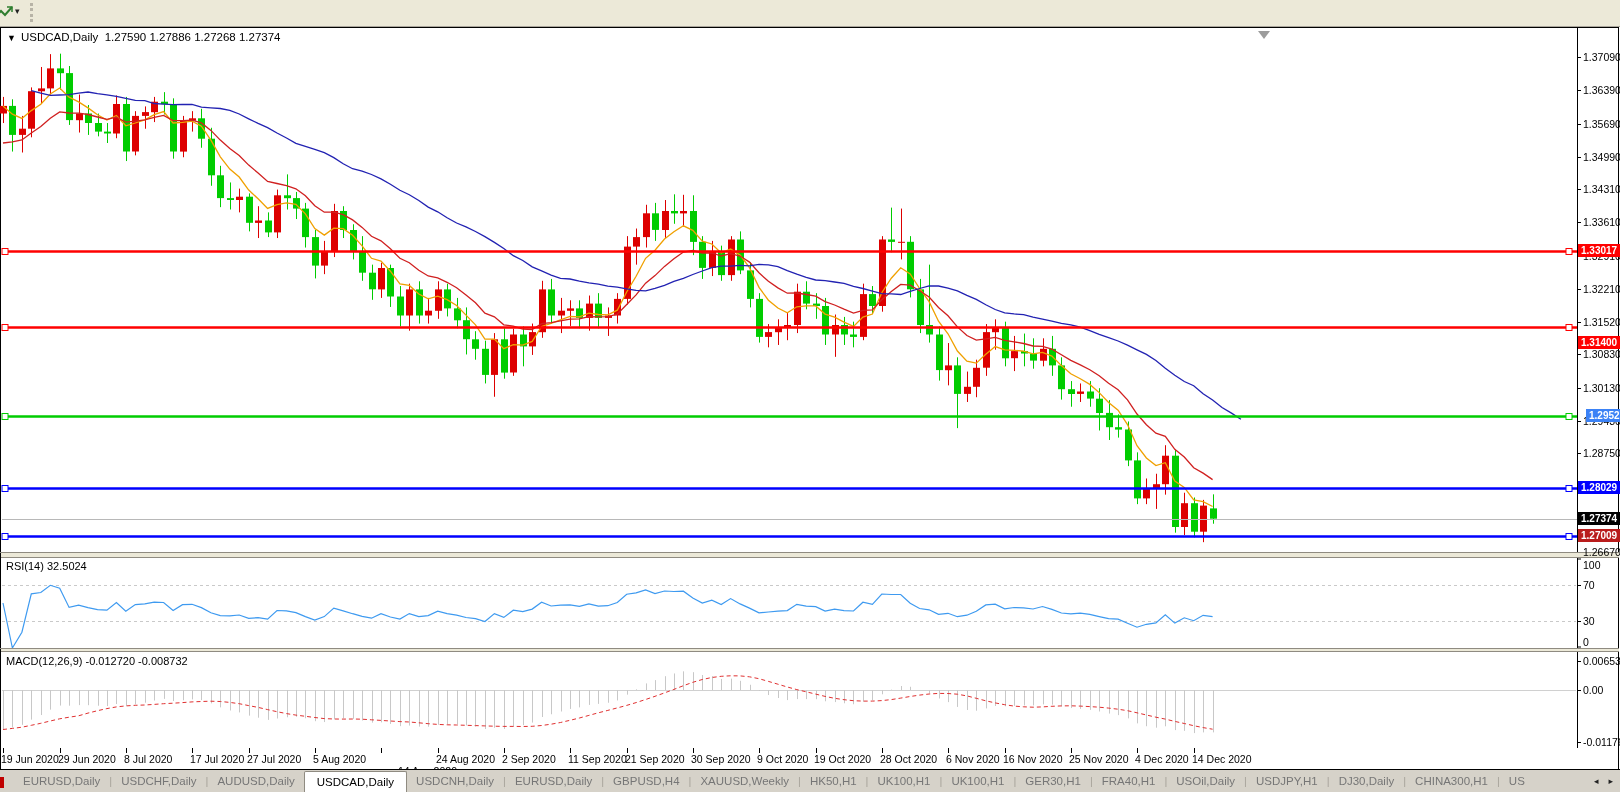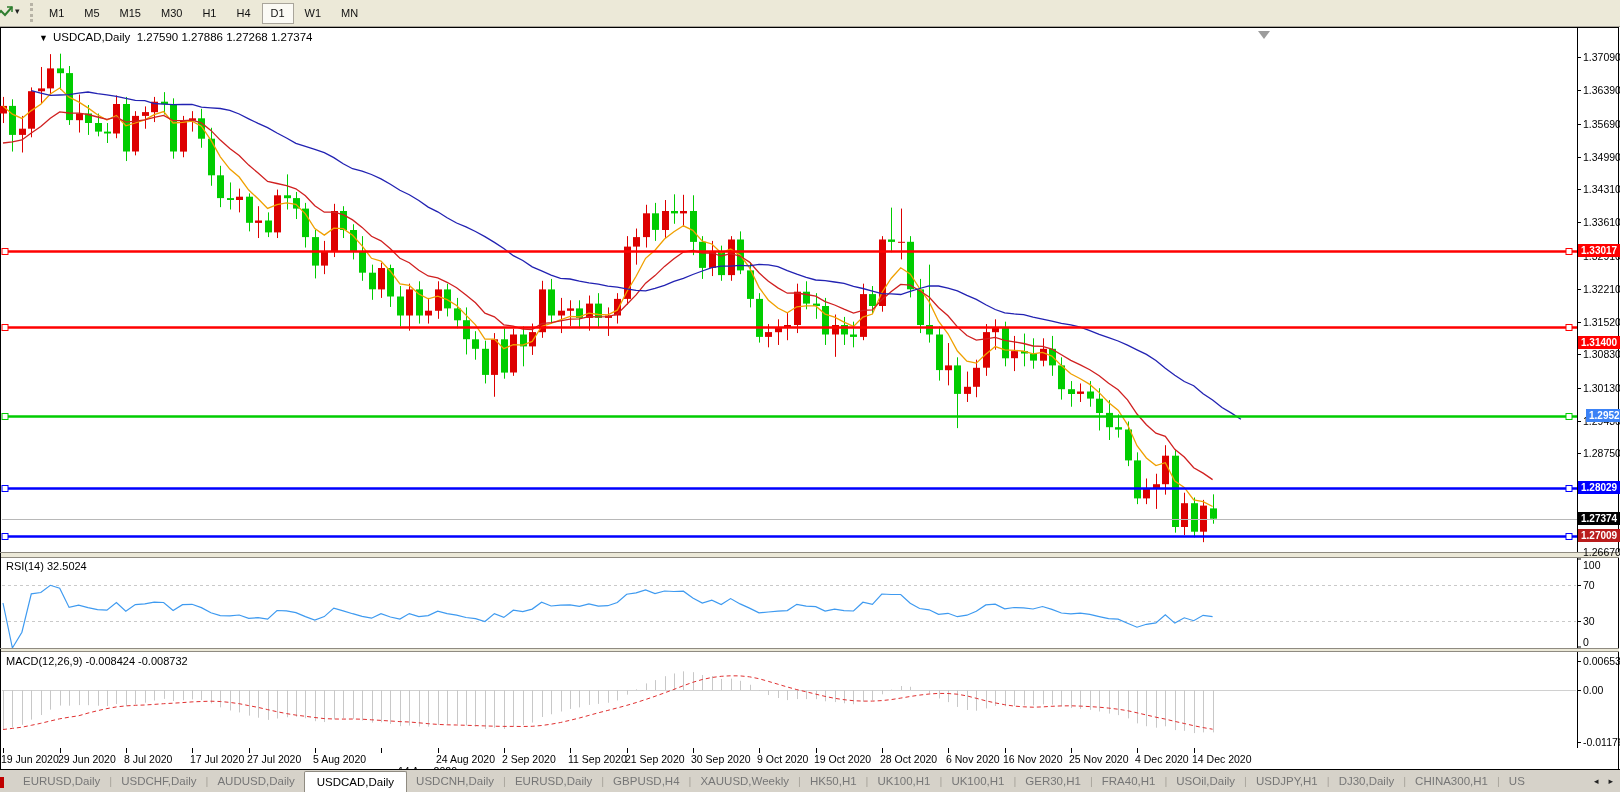--- a/index.html
+++ b/index.html
@@ -14,21 +14,21 @@
   .tfbtn{height:19px;line-height:19px;padding:0 8px;margin-right:2px;font-size:11px;color:#111;
          border:1px solid transparent;cursor:default;}
   .tfbtn.active{background:#fbfaf5;border:1px solid #a9a59b;}
   
   #chart-frame{position:absolute;left:0;top:27px;width:1619px;height:742px;background:#fff;
                border-left:1px solid #000;border-top:1px solid #000;border-right:1px solid #000;box-sizing:border-box;}
   #svg-holder{position:absolute;left:0;top:0;width:1620px;height:792px;}
   
   .splitter{position:absolute;left:1px;width:1618px;background:#ece9d8;border-top:1px solid #8f8b81;border-bottom:1px solid #8f8b81;box-sizing:border-box;}
   
-  #chart-title{position:absolute;left:7px;top:31px;font-size:11.5px;color:#000;white-space:nowrap;margin-left:32px;}
+  #chart-title{position:absolute;left:7px;top:31px;font-size:11.5px;color:#000;white-space:nowrap;}
   #chart-title .caret{font-size:9px;margin-right:5px;}
   .pane-label{position:absolute;left:6px;font-size:11px;color:#000;white-space:nowrap;}
   
   .tick-label{position:absolute;left:1583px;height:12px;line-height:12px;font-size:10.5px;color:#000;white-space:nowrap;}
   .level-label{position:absolute;left:1578px;width:53px;height:13px;line-height:13px;font-size:10px;font-weight:bold;
                color:#fff;padding-left:3px;box-sizing:border-box;white-space:nowrap;}
   .date-label{position:absolute;top:753px;font-size:10.5px;color:#000;white-space:nowrap;}
   
   #tabbar{position:absolute;left:0;top:770px;width:1620px;height:22px;background:#d6d2c9;overflow:hidden;}
   #tabs{position:absolute;left:14px;top:0;height:22px;display:flex;align-items:center;white-space:nowrap;width:1570px;overflow:hidden;}
@@ -47,31 +47,20 @@
 
   <div id="toolbar">
     <div id="tf-icon">
       <svg width="22" height="20">
           <polyline points="2,14 8,8 12,12 19,4" fill="none" stroke="#2e7d2e" stroke-width="2"></polyline>
           <polyline points="14,4 19,4 19,9" fill="none" stroke="#2e7d2e" stroke-width="1.5"></polyline>
         </svg>
     </div>
     <div id="tf-caret">▾</div>
     <div id="tf-grip"></div>
-    <div id="tf-row">
-        <div class="tfbtn">M1</div>
-        <div class="tfbtn">M5</div>
-        <div class="tfbtn">M15</div>
-        <div class="tfbtn">M30</div>
-        <div class="tfbtn">H1</div>
-        <div class="tfbtn">H4</div>
-        <div class="tfbtn active">D1</div>
-        <div class="tfbtn">W1</div>
-        <div class="tfbtn">MN</div>
-      </div>
   </div>
 
   <div id="chart-frame"></div>
   <div id="svg-holder"><svg width="1620" height="792" xmlns="http://www.w3.org/2000/svg">
         <g>
           <line x1="3.5" y1="96.90723714155605" x2="3.5" y2="123.0428766499769" stroke="#DD0000" stroke-width="1"></line>
           <rect x="0.0" y="105.9" width="7" height="7.6" fill="#DD0000"></rect>
           <line x1="12.5" y1="99.28320436959402" x2="12.5" y2="151.55448338643572" stroke="#00CC00" stroke-width="1"></line>
           <rect x="9.0" y="105.9" width="7" height="29.0" fill="#00CC00"></rect>
           <line x1="22.5" y1="115.91497496586193" x2="22.5" y2="152.50487027765092" stroke="#DD0000" stroke-width="1"></line>
@@ -535,21 +524,21 @@
         <line x1="0" y1="552.5" x2="1577" y2="552.5" stroke="#8f8b81" stroke-width="1"></line>
         <line x1="0" y1="648.5" x2="1577" y2="648.5" stroke="#8f8b81" stroke-width="1"></line>
       </svg></div>
 
   <div class="splitter" style="top:552px;height:6px;"></div>
   <div class="splitter" style="top:648px;height:4px;"></div>
 
   <div id="chart-title"><span class="caret">▼</span><span>USDCAD,Daily</span>&nbsp;&nbsp;<span>1.27590 1.27886 1.27268 1.27374</span></div>
 
   <div class="pane-label" style="top:560px;"><span>RSI(14)</span> <span>32.5024</span></div>
-  <div class="pane-label" style="top:655px;"><span>MACD(12,26,9)</span> <span>-0.008424 -0.008732</span></div>
+  <div class="pane-label" style="top:655px;"><span>MACD(12,26,9)</span> <span>-0.012720 -0.008732</span></div>
 
   <div id="labels-layer">
       <div class="tick-label" style="top:51px;">1.37090</div>
       <div class="tick-label" style="top:84px;">1.36390</div>
       <div class="tick-label" style="top:118px;">1.35690</div>
       <div class="tick-label" style="top:151px;">1.34990</div>
       <div class="tick-label" style="top:183px;">1.34310</div>
       <div class="tick-label" style="top:216px;">1.33610</div>
       <div class="tick-label" style="top:250px;">1.32910</div>
       <div class="tick-label" style="top:283px;">1.32210</div>

